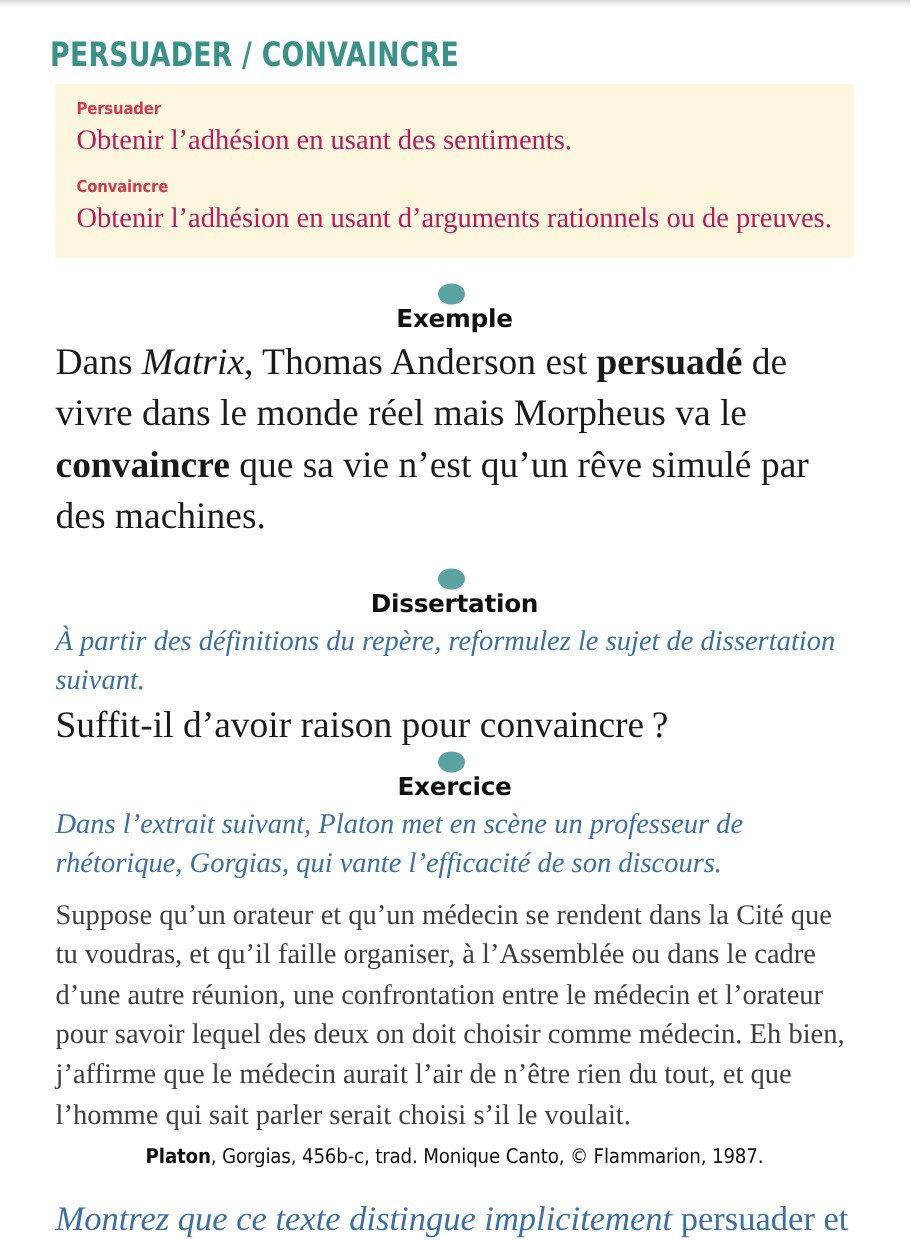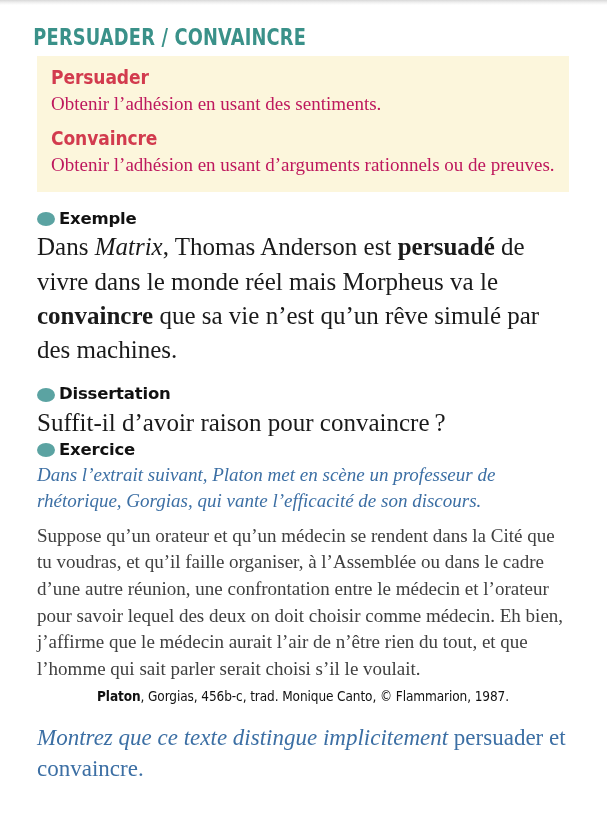--- a/index.html
+++ b/index.html
@@ -50,21 +50,21 @@
   
   .definition-box {
     margin: 5px 24px 0 23px;
     background: #fcf6dc;
     padding: 10px 14px 14px 14px;
   }
   .def-block + .def-block { margin-top: 11px; }
   .def-term {
     font-family: "DejaVu Sans Condensed", "Liberation Sans Narrow", "Liberation Sans", sans-serif;
     font-weight: 700;
-    font-size: 19px;
+    font-size: 11px;
     color: #d23b4e;
     line-height: 1.2;
     margin: 0 0 2px 0;
     letter-spacing: -0.1px;
   }
   .def-text {
     font-size: 19px;
     line-height: 1.34;
     margin: 0;
     color: #be185d;
@@ -78,20 +78,21 @@
   .section-heading {
     display: flex;
     align-items: center;
     margin: 0 0 1px 0;
     font-family: "DejaVu Sans", "Liberation Sans", sans-serif;
     font-weight: 700;
     font-size: 16.5px;
     color: #111111;
     letter-spacing: -0.2px;
     line-height: 1.25;
+    flex-direction: column;
   }
   .bullet-dot {
     display: inline-block;
     width: 18px;
     height: 14px;
     border-radius: 50%;
     background: #5ba3a2;
     margin-right: 4px;
     flex: 0 0 auto;
   }
@@ -171,20 +172,21 @@
       <span>Exemple</span>
     </div>
     <p class="body-text"><span>Dans </span><span class="italic">Matrix</span><span>, Thomas Anderson est </span><span class="bold">persuadé</span><span> de vivre dans le monde réel mais Morpheus va le </span><span class="bold">convaincre</span><span> que sa vie n’est qu’un rêve simulé par des machines.</span></p>
   </div>
 
   <div class="section section-gap-lg">
     <div class="section-heading">
       <span class="bullet-dot"></span>
       <span>Dissertation</span>
     </div>
+    <p class="prompt-text">À partir des définitions du repère, reformulez le sujet de dissertation suivant.</p>
     <p class="body-text">Suffit-il d’avoir raison pour convaincre ?</p>
   </div>
 
   <div class="section section-gap-md">
     <div class="section-heading">
       <span class="bullet-dot"></span>
       <span>Exercice</span>
     </div>
     <p class="prompt-text">Dans l’extrait suivant, Platon met en scène un professeur de rhétorique, Gorgias, qui vante l’efficacité de son discours.</p>
     <p class="quote-text">Suppose qu’un orateur et qu’un médecin se rendent dans la Cité que tu voudras, et qu’il faille organiser, à l’Assemblée ou dans le cadre d’une autre réunion, une confrontation entre le médecin et l’orateur pour savoir lequel des deux on doit choisir comme médecin. Eh bien, j’affirme que le médecin aurait l’air de n’être rien du tout, et que l’homme qui sait parler serait choisi s’il le voulait.</p>

